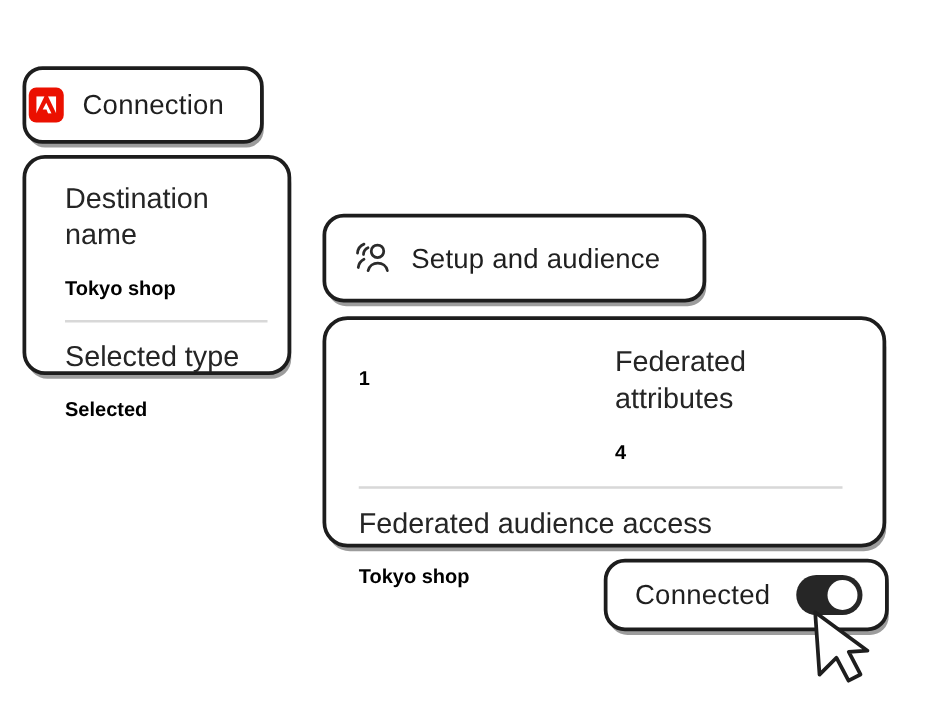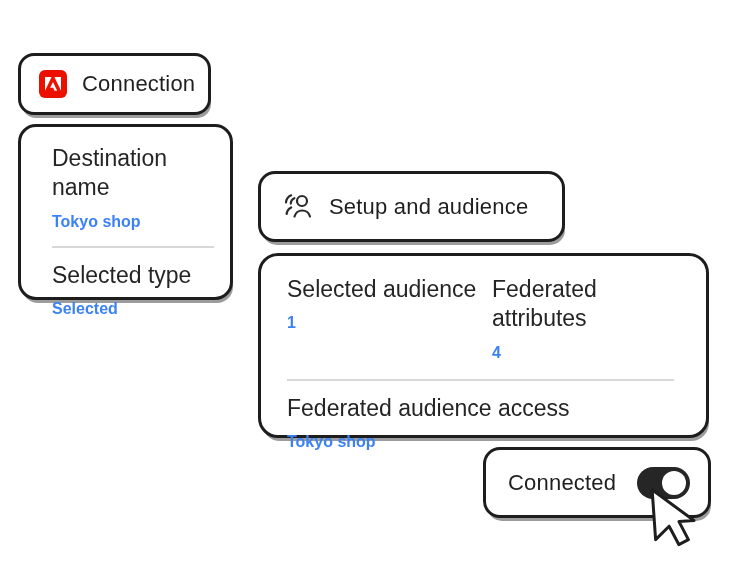--- a/index.html
+++ b/index.html
@@ -13,51 +13,51 @@
     position:absolute;
     background:#ffffff;
     border:3px solid #1d1d1d;
     border-radius:18px;
     box-shadow:2px 5px 0 -2px rgba(35,35,35,0.45);
     box-sizing:border-box;
   }
   
   .card-connection{
     left:18px;top:53px;width:193px;height:62px;border-radius:16px;
-    display:flex;align-items:center;gap:15px;padding:0 18px;
+    display:flex;align-items:center;gap:15px;padding:0 2px;
   }
   .adobe-badge{
     width:28px;height:28px;border-radius:6px;background:#EB1000;
     display:flex;align-items:center;justify-content:center;flex:0 0 auto;
   }
   .pill-label{font-size:22px;color:#1f1f1f;letter-spacing:0.2px;white-space:nowrap;}
   
   .card-destination{
     left:18px;top:124px;width:215px;height:176px;
     padding:17px 16px 16px 31px;
   }
   .field-label{font-size:23px;line-height:1.28;color:#252525;}
-  .field-value{font-size:16px;font-weight:bold;line-height:1.3;color:#3b82f6;margin-top:9px;}
+  .field-value{font-size:16px;font-weight:bold;line-height:1.3;color:#000000;margin-top:19px;}
   .divider{height:2px;background:#d8d8d8;border:none;margin:13px 0;}
   
   .card-setup{
     left:258px;top:171px;width:307px;height:71px;border-radius:17px;
     display:flex;align-items:center;gap:18px;padding:0 23px;
   }
   .audience-icon svg{display:block;}
   
   .card-summary{
     left:258px;top:253px;width:451px;height:185px;border-radius:20px;
     padding:19px 32px 18px 26px;
   }
   .stats-row{display:grid;grid-template-columns:205px 1fr;}
   .card-summary .divider{margin:15px 0 13px 0;}
   
   .card-connected{
-    left:483px;top:447px;width:228px;height:71px;border-radius:17px;
+    left:483px;top:447px;width:228px;height:58px;border-radius:17px;
     display:flex;align-items:center;justify-content:space-between;
     padding:0 18px 0 22px;
   }
   .toggle{
     position:relative;width:53px;height:32px;border-radius:16px;
     background:#262626;flex:0 0 auto;cursor:pointer;
   }
   .toggle .knob{
     position:absolute;top:4px;width:24px;height:24px;border-radius:50%;
     background:#ffffff;left:4px;
@@ -107,21 +107,20 @@
       <path d="M6.8 10.6 a6 6 0 0 1 3.6 -5.4"></path>
       <path d="M2.6 21 a8.5 8.5 0 0 1 4.6 -6.6"></path>
     </svg>
   </span>
   <span class="pill-label">Setup and audience</span>
 </div>
 
 <div class="card card-summary">
   <div class="stats-row">
     <div>
-      <div class="field-label">Selected audience</div>
       <div class="field-value">1</div>
     </div>
     <div>
       <div class="field-label">Federated attributes</div>
       <div class="field-value">4</div>
     </div>
   </div>
   <hr class="divider">
   <div>
     <div class="field-label">Federated audience access</div>

